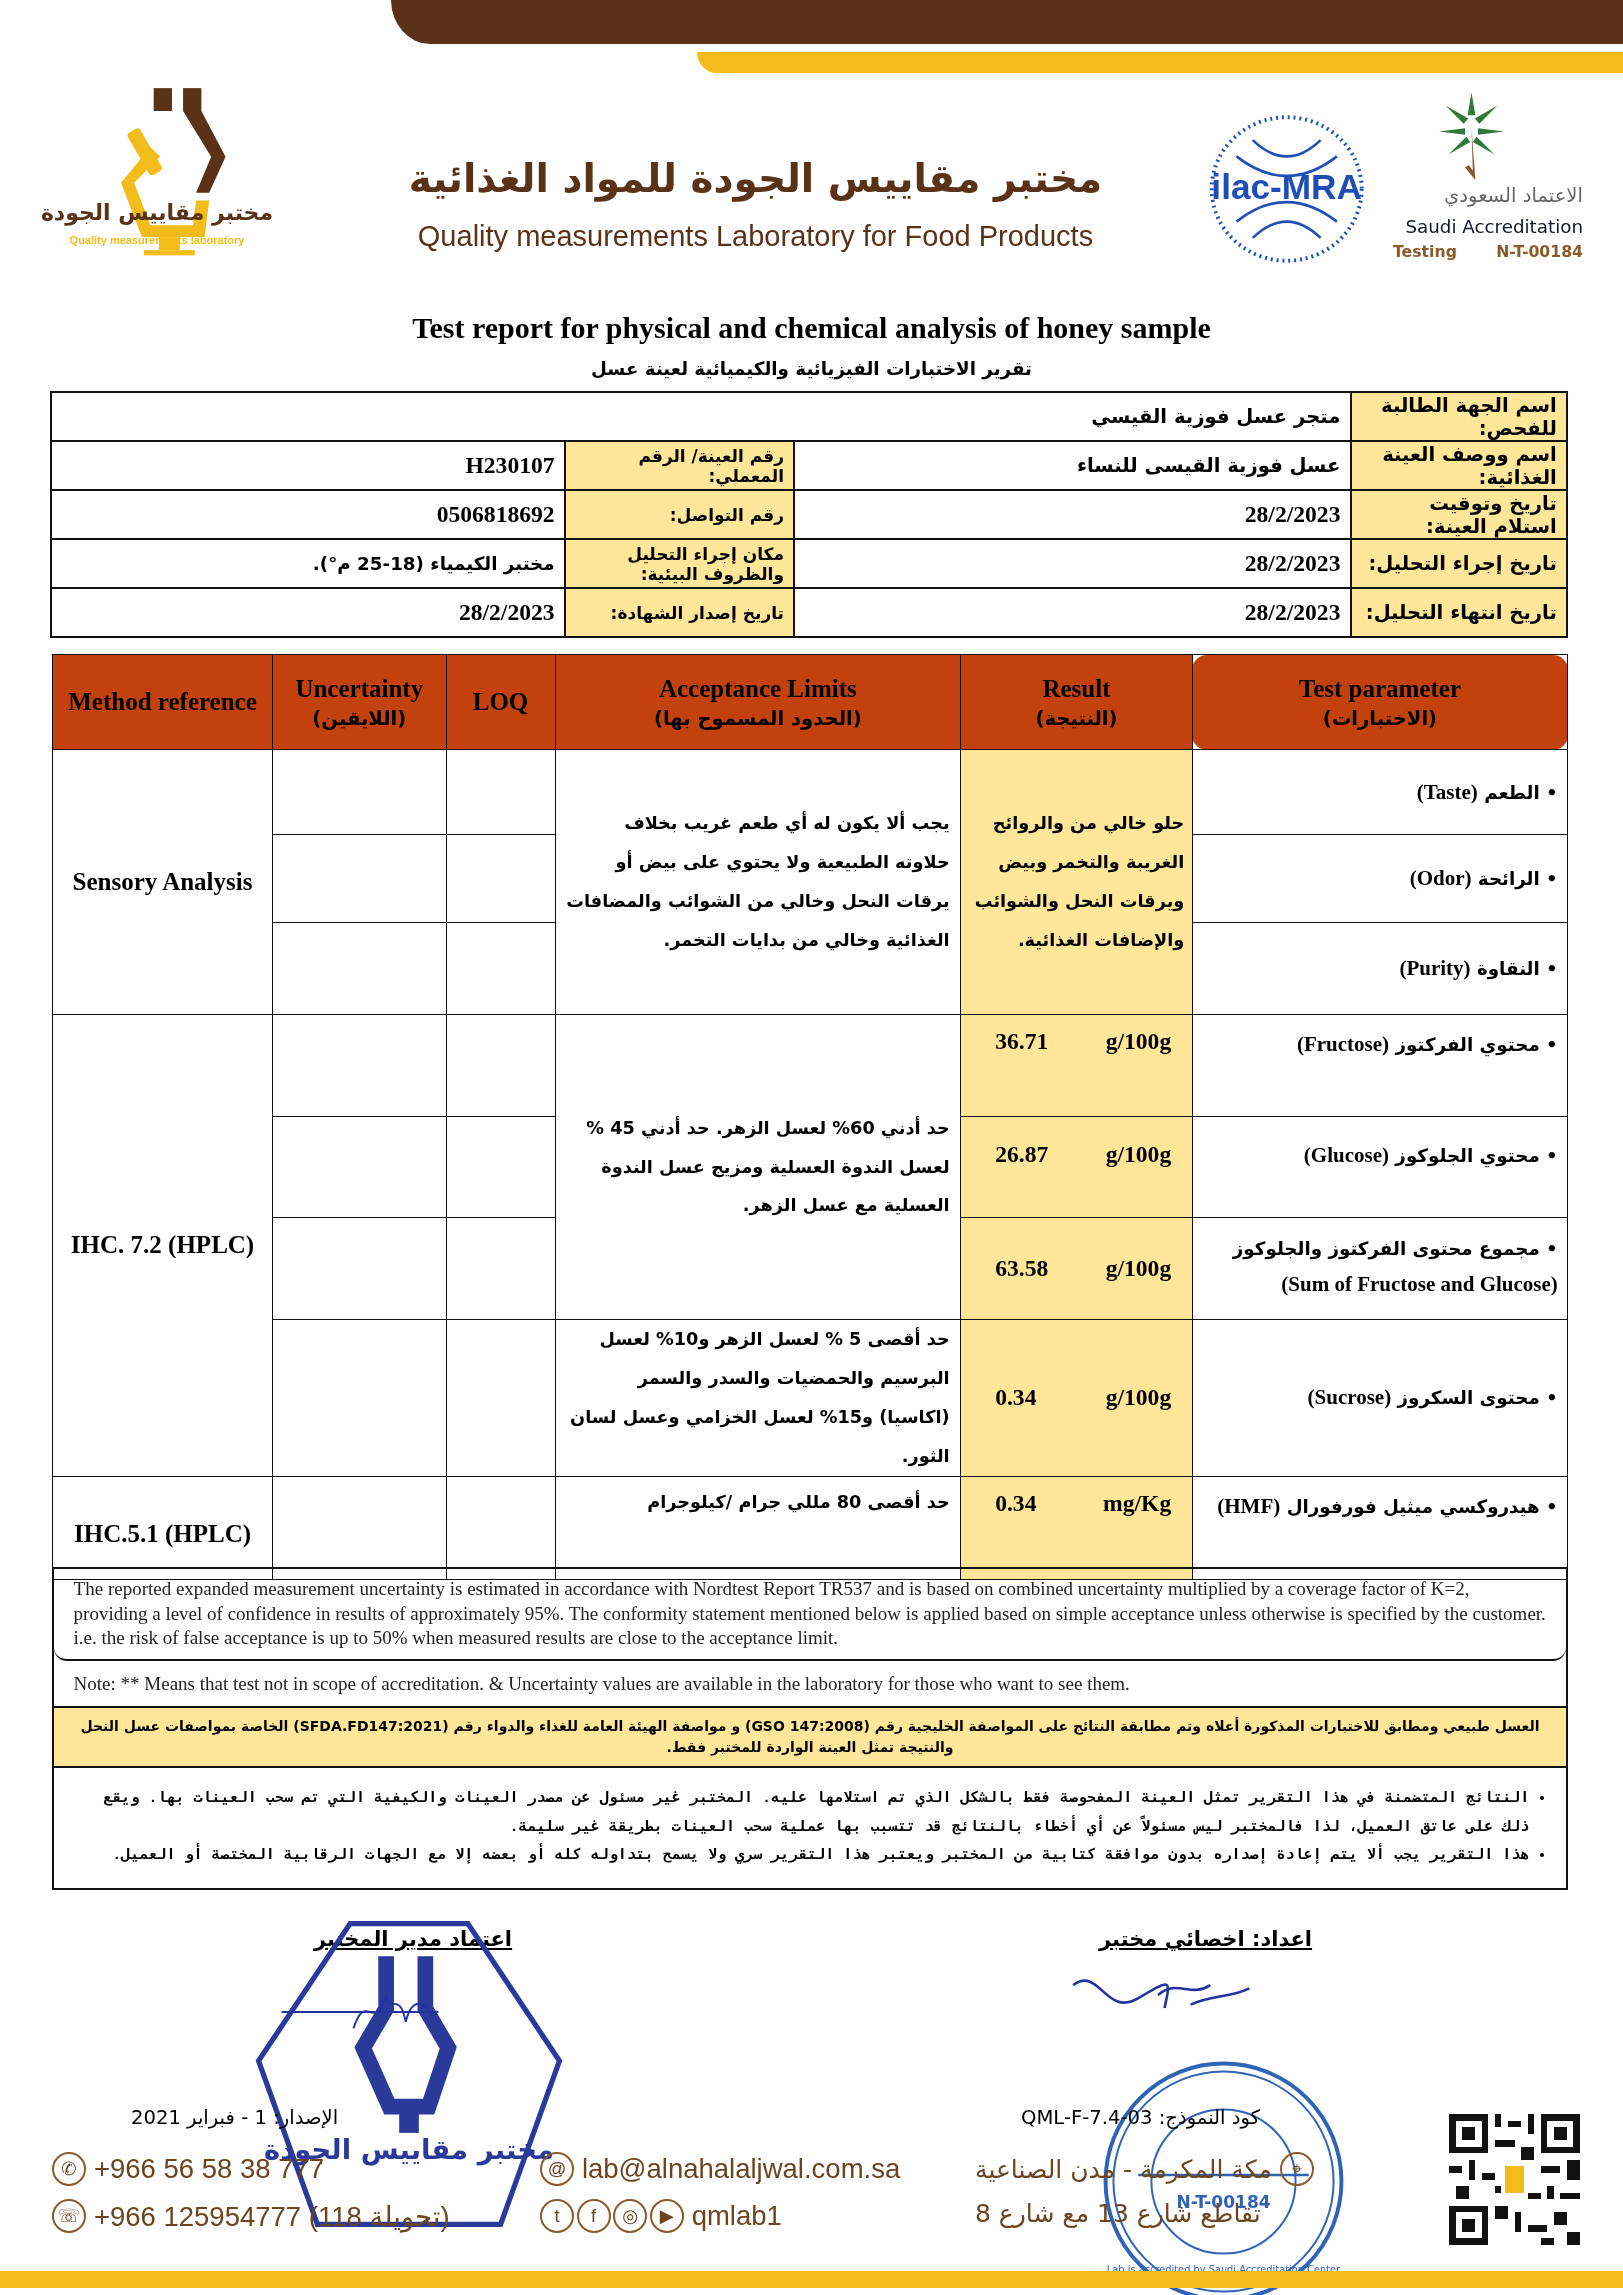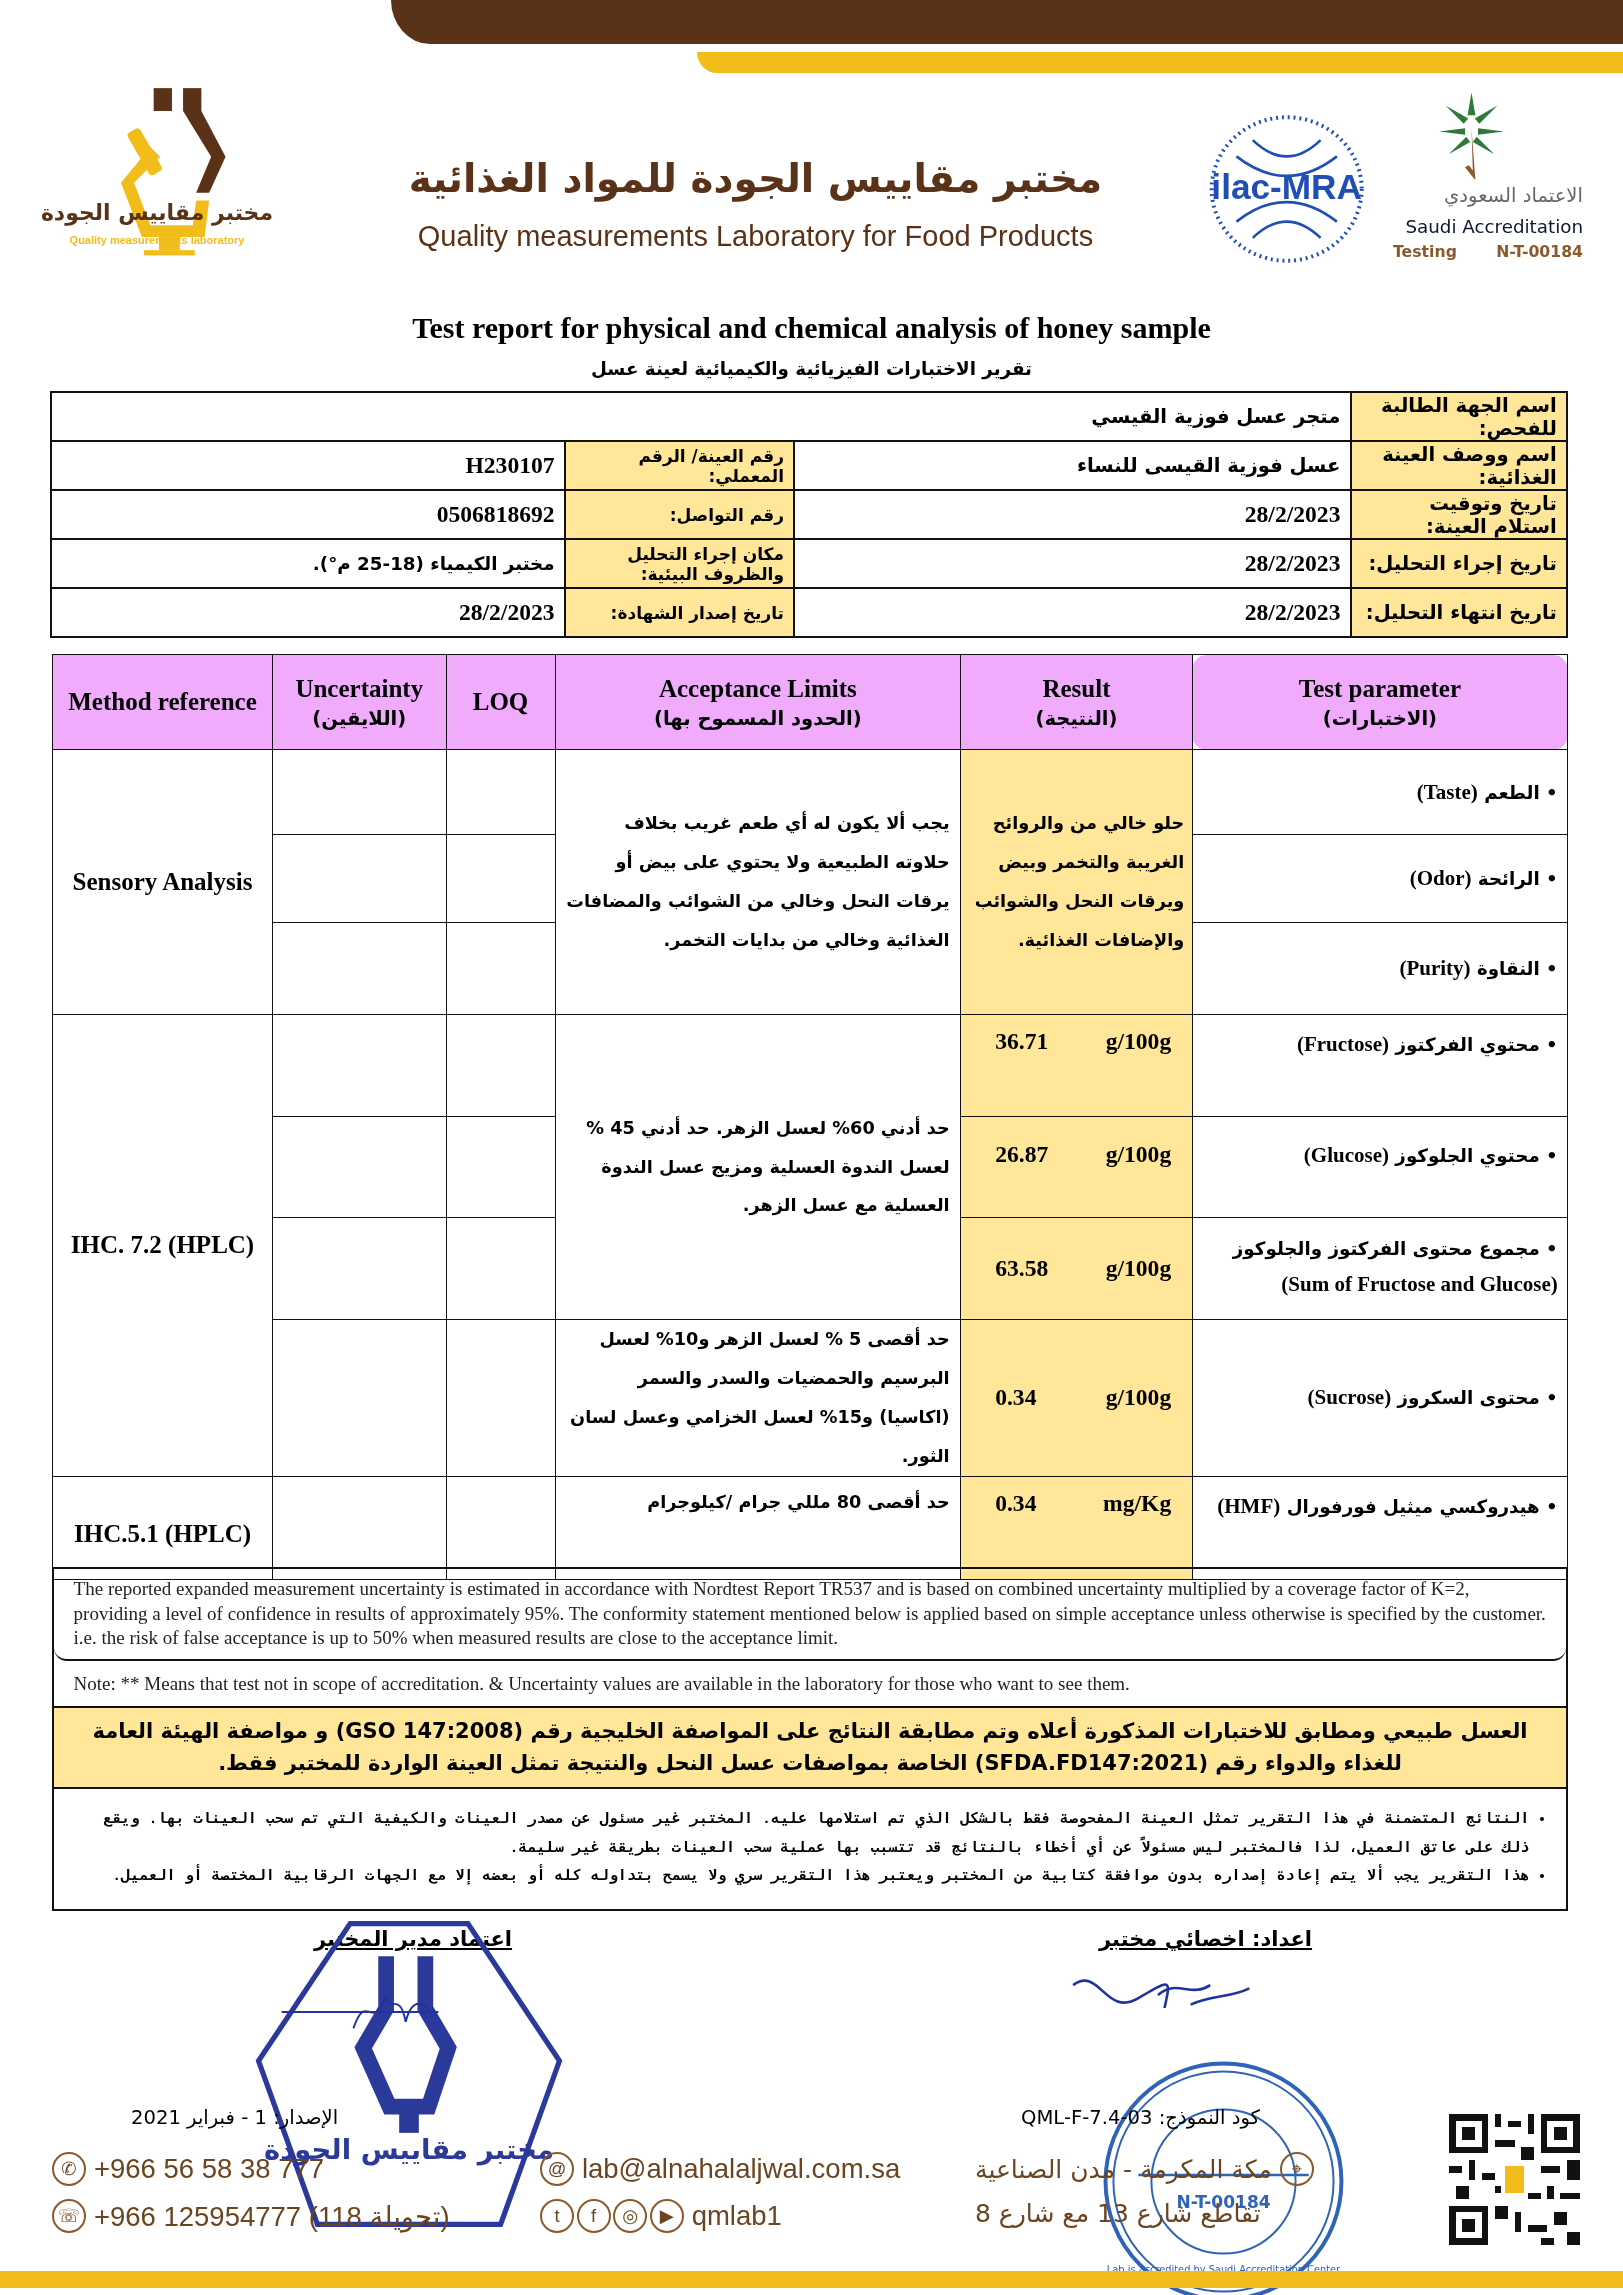--- a/index.html
+++ b/index.html
@@ -35,40 +35,40 @@
   .info td { border:2px solid #111; height:47px; font-family:"DejaVu Sans", sans-serif; font-size:19.6px; font-weight:bold; padding:0 9.2px; vertical-align:middle; }
   .info td.lbl { background:#ffe699; width:196px; text-align:right; }
   .info td.val { text-align:right; }
   .info td.lbl2 { background:#ffe699; width:209px; text-align:right; font-size:17px; }
   .info td.val2 { text-align:right; font-family:"Liberation Serif", serif; font-size:23.6px; }
   .info .num { font-family:"Liberation Serif", serif; font-size:23.6px; }
 
   
   .res { position:absolute; left:52px; top:654px; width:1516px; }
   .res th, .res td { border:1.3px solid #111; }
-  .res th { background:#f0abfc; font-size:25px; font-weight:bold; line-height:1.3; height:92px; vertical-align:middle; }
+  .res th { background:#c2410c; font-size:25px; font-weight:bold; line-height:1.3; height:92px; vertical-align:middle; }
   .res th .ar { font-family:"DejaVu Sans", sans-serif; font-size:19.6px; direction:rtl; display:block; }
   .res td { vertical-align:middle; font-weight:bold; }
   .c-method { width:224px; text-align:center; font-size:25px; }
   .c-unc { width:173px; }
   .c-loq { width:109px; }
   .c-acc { width:399px; direction:rtl; text-align:right; font-family:"DejaVu Sans", sans-serif; font-size:17.7px; line-height:2.2; padding:0 10.5px; }
   .c-res { width:232px; background:#ffe699; }
   .c-par { width:370px; direction:rtl; text-align:right; padding:0 9.2px; font-family:"DejaVu Sans", sans-serif; font-size:18.3px;border-radius:15px; }
   .c-par .en { font-family:"Liberation Serif", serif; font-size:21px; }
   .res-inner { display:flex; justify-content:space-between; padding:0 19.6px 0 33px; font-size:23.6px; }
   .res-sens { direction:rtl; text-align:right; font-family:"DejaVu Sans", sans-serif; font-size:17.7px; line-height:2.2; padding:0 6.5px; }
 
   
   .notes { position:absolute; left:52px; top:1567px; width:1516px; border:2px solid #111; box-sizing:border-box; }
   .notes .n1 { padding:7.9px 19.6px; font-size:19px; line-height:1.3; border-bottom:2px solid #111; color:#222;border-radius:13px; }
   .notes .n2 { padding:11.8px 19.6px; font-size:19px; color:#222; border-bottom:2px solid #111; }
   .notes .concl { background:#ffe699; direction:rtl; text-align:right; padding:7.9px 13px; font-family:"DejaVu Sans", sans-serif; font-weight:bold; border-bottom:2px solid #111; }
   .notes .concl .h { font-size:19.6px; }
-  .notes .concl .b { font-size:21px; text-align:center; line-height:1.5; }
+  .notes .concl .b { font-size:14px; text-align:center; line-height:1.5; }
   .notes .disc { direction:rtl; text-align:right; padding:9.2px 13px; font-family:"DejaVu Sans", sans-serif; font-size:15px; line-height:1.9; font-weight:bold; }
   .notes .disc ul { margin:8px; padding:0 15.7px 0 0;font-family:Liberation Mono, monospace; }
 
   
   .sig-label { font-family:"DejaVu Sans", sans-serif; font-size:21px; font-weight:bold; direction:rtl; text-decoration:underline; }
   .sig-prep { left:1099px; top:1927px; }
   .sig-appr { left:314px; top:1927px; }
   .stamp-lab { left:252px; top:1917px; width:314px; height:314px; }
   .stamp-sac { left:1099px; top:2057px; width:249px; height:249px; }
   .sig-svg1 { left:1060px; top:1959px; width:196px; height:62px; }

